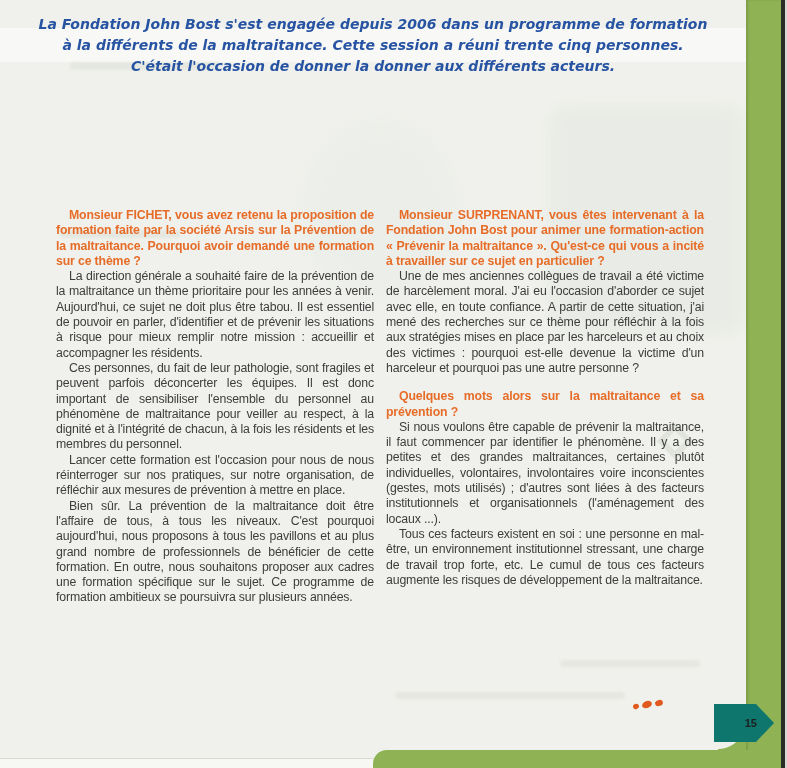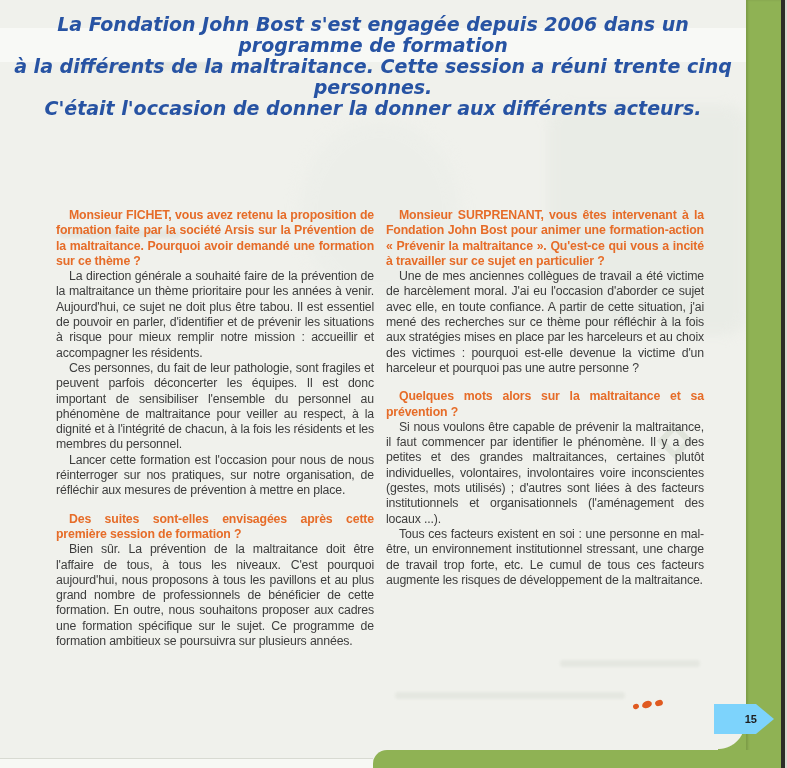--- a/index.html
+++ b/index.html
@@ -33,41 +33,41 @@
   .green-bottom { position:absolute; left:373px; top:750px; width:408px; height:18px;
     background:#8fb254; border-top-left-radius:14px; }
   .frame-corner { position:absolute; left:718px; top:722px; width:28px; height:28px;
     background:radial-gradient(circle 28px at 0 0, #f0f1ec 26.5px, #8fb254 27.5px); }
   .scan-edge-right { position:absolute; left:781px; top:0; width:6px; height:768px;
     background:linear-gradient(90deg,#2b2e27 0 62%,#d7d9d0 62% 100%); }
   .scan-edge-bottom { position:absolute; left:0; top:758px; width:373px; height:10px;
     background:linear-gradient(180deg,#d8dad2 0 14%,#f7f8f4 14% 100%); }
 
   
-  .page-tab { position:absolute; left:714px; top:704px; width:60px; height:30px;
-    background:#7dd3fc; z-index:5;
+  .page-tab { position:absolute; left:714px; top:704px; width:60px; height:38px;
+    background:#0f766e; z-index:5;
     clip-path:polygon(0 0, 70% 0, 100% 50%, 70% 100%, 0 100%);
     display:flex; align-items:center; justify-content:flex-end; padding-right:17px;
     font-size:11px; font-weight:bold; color:#1e1e1e; }
 
   
   .dots { position:absolute; left:633px; top:703px; display:flex; align-items:flex-end; z-index:4; }
   .dots i { display:block; background:#e05a20; border-radius:50%; margin-right:3px; }
   .dots i:nth-child(1){ width:6px; height:5px; transform:translateY(-1px) rotate(-18deg); }
   .dots i:nth-child(2){ width:10px; height:7px; transform:translateY(-2px) rotate(-20deg); }
   .dots i:nth-child(3){ width:8px; height:6px; transform:translateY(-4px) rotate(-20deg); }
 
   
   .content { position:absolute; left:0; top:0; width:746px; z-index:2; }
   .title { margin-top:44px; text-align:center; color:#2753a3;
     font-family:"DejaVu Sans", sans-serif; font-weight:bold;
     font-size:33px; line-height:40px; letter-spacing:-0.5px; }
   .intro { margin-top:14px; text-align:center; color:#2753a3;
     font-family:"DejaVu Sans", sans-serif; font-style:italic; font-weight:bold;
-    font-size:19px; line-height:21px; }
+    font-size:14px; line-height:21px; }
   .cols { position:absolute; left:56px; top:208px; width:648px;
     display:flex; gap:12px; }
   .col { width:318px; }
   .col p { font-size:12.3px; line-height:15.3px; letter-spacing:-0.15px;
     text-align:justify; text-indent:13px; color:#3d3d3d; }
   .col p.q { color:#e66c28; font-weight:bold; margin-top:13px; }
   .col p.q:first-child { margin-top:0; }
 </style>
 </head>
 <body>
@@ -90,21 +90,20 @@
       <span>C'était l'occasion de donner la donner aux différents acteurs.</span>
     </div>
   </div>
 
   <div class="cols">
     <div class="col">
       <p class="q">Monsieur FICHET, vous avez retenu la proposition de formation faite par la société Arsis sur la Prévention de la maltraitance. Pourquoi avoir demandé une formation sur ce thème ?</p>
       <p class="a">La direction générale a souhaité faire de la prévention de la maltraitance un thème prioritaire pour les années à venir. Aujourd'hui, ce sujet ne doit plus être tabou. Il est essentiel de pouvoir en parler, d'identifier et de prévenir les situations à risque pour mieux remplir notre mission : accueillir et accompagner les résidents.</p>
       <p class="a">Ces personnes, du fait de leur pathologie, sont fragiles et peuvent parfois déconcerter les équipes. Il est donc important de sensibiliser l'ensemble du personnel au phénomène de maltraitance pour veiller au respect, à la dignité et à l'intégrité de chacun, à la fois les résidents et les membres du personnel.</p>
       <p class="a">Lancer cette formation est l'occasion pour nous de nous réinterroger sur nos pratiques, sur notre organisation, de réfléchir aux mesures de prévention à mettre en place.</p>
-      <p class="q">Des suites sont-elles envisagées après cette première session de formation ?</p>
       <p class="a">Bien sûr. La prévention de la maltraitance doit être l'affaire de tous, à tous les niveaux. C'est pourquoi aujourd'hui, nous proposons à tous les pavillons et au plus grand nombre de professionnels de bénéficier de cette formation. En outre, nous souhaitons proposer aux cadres une formation spécifique sur le sujet. Ce programme de formation ambitieux se poursuivra sur plusieurs années.</p>
     </div>
     <div class="col">
       <p class="q">Monsieur SURPRENANT, vous êtes intervenant à la Fondation John Bost pour animer une formation-action « Prévenir la maltraitance ». Qu'est-ce qui vous a incité à travailler sur ce sujet en particulier ?</p>
       <p class="a">Une de mes anciennes collègues de travail a été victime de harcèlement moral. J'ai eu l'occasion d'aborder ce sujet avec elle, en toute confiance. A partir de cette situation, j'ai mené des recherches sur ce thème pour réfléchir à la fois aux stratégies mises en place par les harceleurs et au choix des victimes : pourquoi est-elle devenue la victime d'un harceleur et pourquoi pas une autre personne ?</p>
       <p class="q">Quelques mots alors sur la maltraitance et sa prévention ?</p>
       <p class="a">Si nous voulons être capable de prévenir la maltraitance, il faut commencer par identifier le phénomène. Il y a des petites et des grandes maltraitances, certaines plutôt individuelles, volontaires, involontaires voire inconscientes (gestes, mots utilisés) ; d'autres sont liées à des facteurs institutionnels et organisationnels (l'aménagement des locaux ...).</p>
       <p class="a">Tous ces facteurs existent en soi : une personne en mal-être, un environnement institutionnel stressant, une charge de travail trop forte, etc. Le cumul de tous ces facteurs augmente les risques de développement de la maltraitance.</p>
     </div>
   </div>

